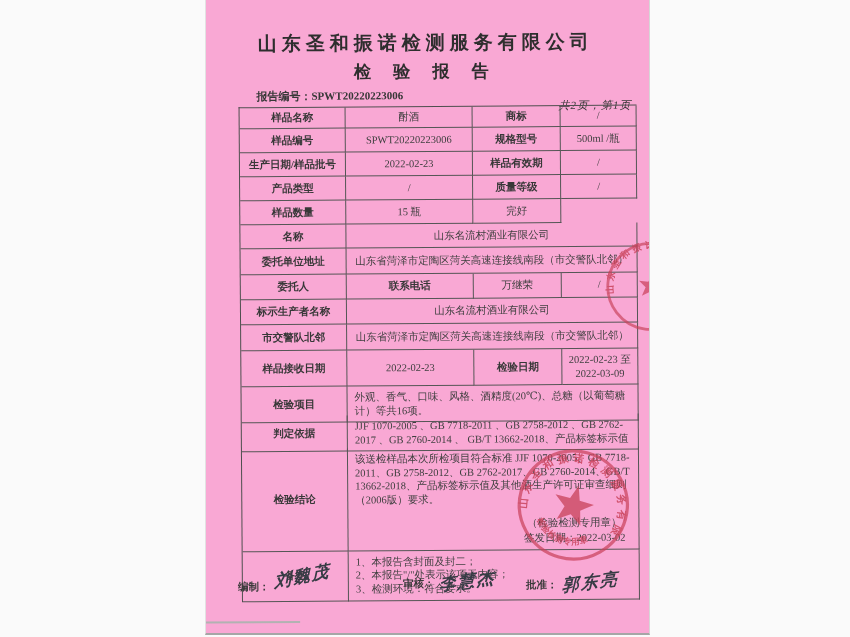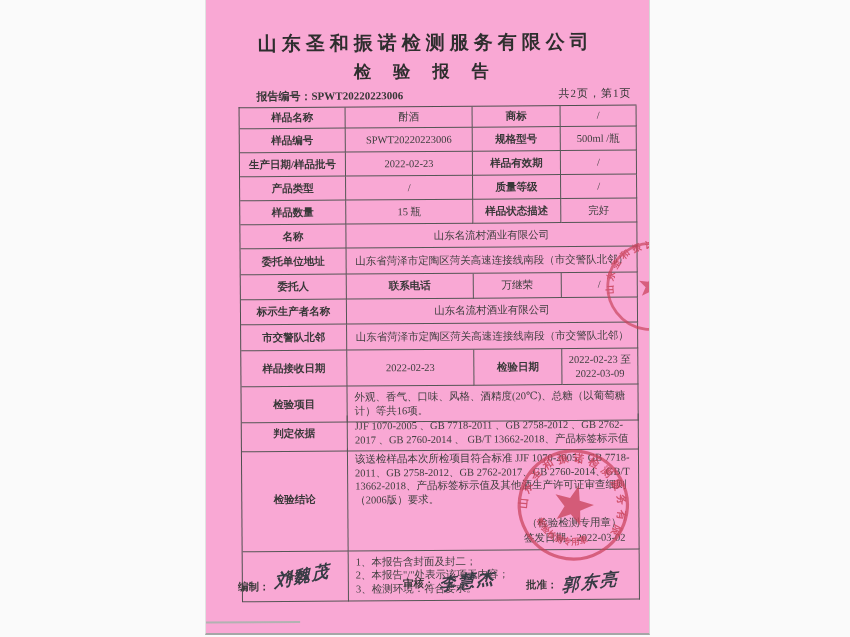--- a/index.html
+++ b/index.html
@@ -18,21 +18,21 @@
   .content{position:absolute;left:0;top:0;width:443px;height:633px;transform:rotate(-0.4deg);transform-origin:50% 50%;}
   .company-title{
     position:absolute;top:30px;left:0;width:100%;text-align:center;
     font-size:19px;font-weight:bold;letter-spacing:5px;color:#2e2e2e;
   }
   .doc-title{
     position:absolute;top:60px;left:0;width:100%;text-align:center;
     font-size:17px;font-weight:bold;letter-spacing:9px;color:#2e2e2e;
   }
   .report-line{position:absolute;top:88px;left:52px;font-size:11px;font-weight:600;color:#383838;}
-  .page-count{position:absolute;top:87px;right:16px;font-size:11px;color:#383838;letter-spacing:1px;}
+  .page-count{position:absolute;top:99px;right:16px;font-size:11px;color:#383838;letter-spacing:1px;font-style:italic;}
   .report-table{
     position:absolute;left:34px;top:106px;width:397px;
     border-top:1px solid #4f4f4f;border-left:1px solid #4f4f4f;
     background:transparent;
   }
   .t-row{display:grid;}
   .cols4{grid-template-columns:106px 127px 88px 76px;}
   .cols2{grid-template-columns:106px 291px;}
   .cell{
     border-right:1px solid #565656;border-bottom:1px solid #565656;
@@ -100,21 +100,20 @@
           </div>
           <div class="t-row cols4" style="height: 24px;">
             <div class="cell lab">产品类型</div>
             <div class="cell val">/</div>
             <div class="cell lab">质量等级</div>
             <div class="cell val">/</div>
           </div>
           <div class="t-row cols4" style="height: 24px;">
             <div class="cell lab">样品数量</div>
             <div class="cell val">15 瓶</div>
-            <div class="cell lab">样品状态描述</div>
             <div class="cell val">完好</div>
           </div>
           <div class="t-row cols2" style="height: 24px;">
             <div class="cell lab">名称</div>
             <div class="cell val">山东名流村酒业有限公司</div>
           </div>
           <div class="t-row cols2" style="height: 26px;">
             <div class="cell lab">委托单位地址</div>
             <div class="cell val">山东省菏泽市定陶区菏关高速连接线南段（市交警队北邻）</div>
           </div>

